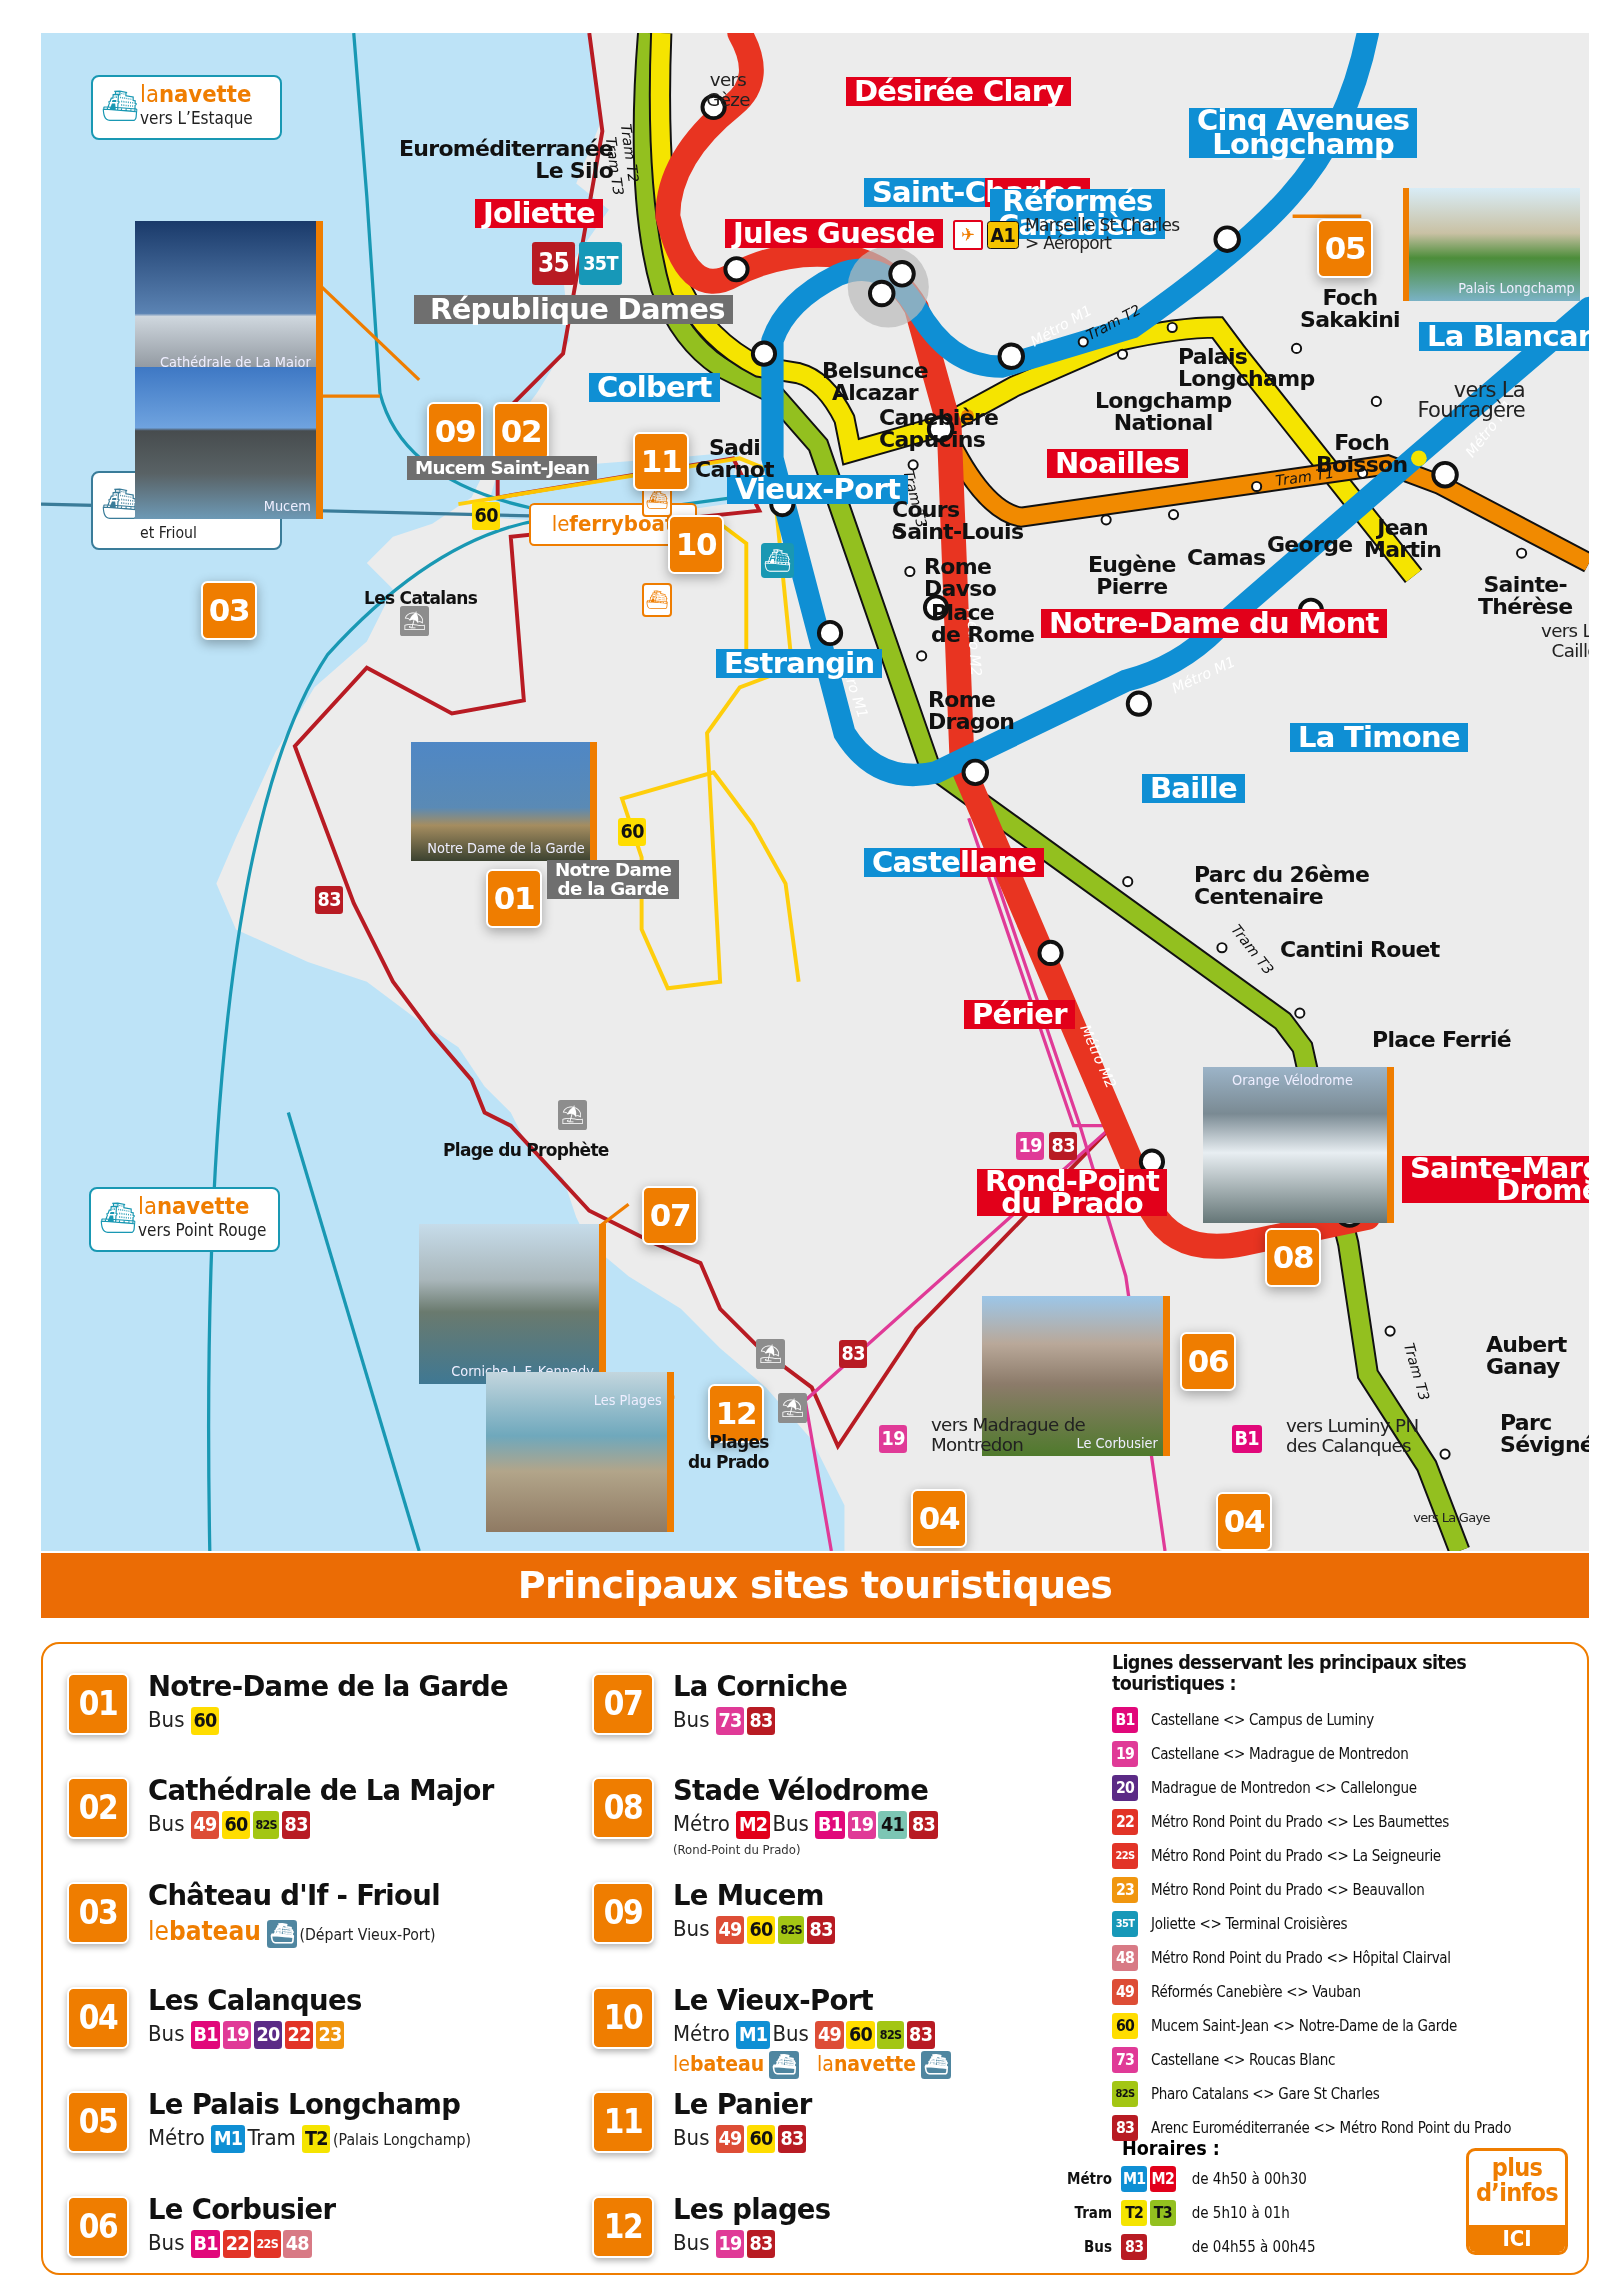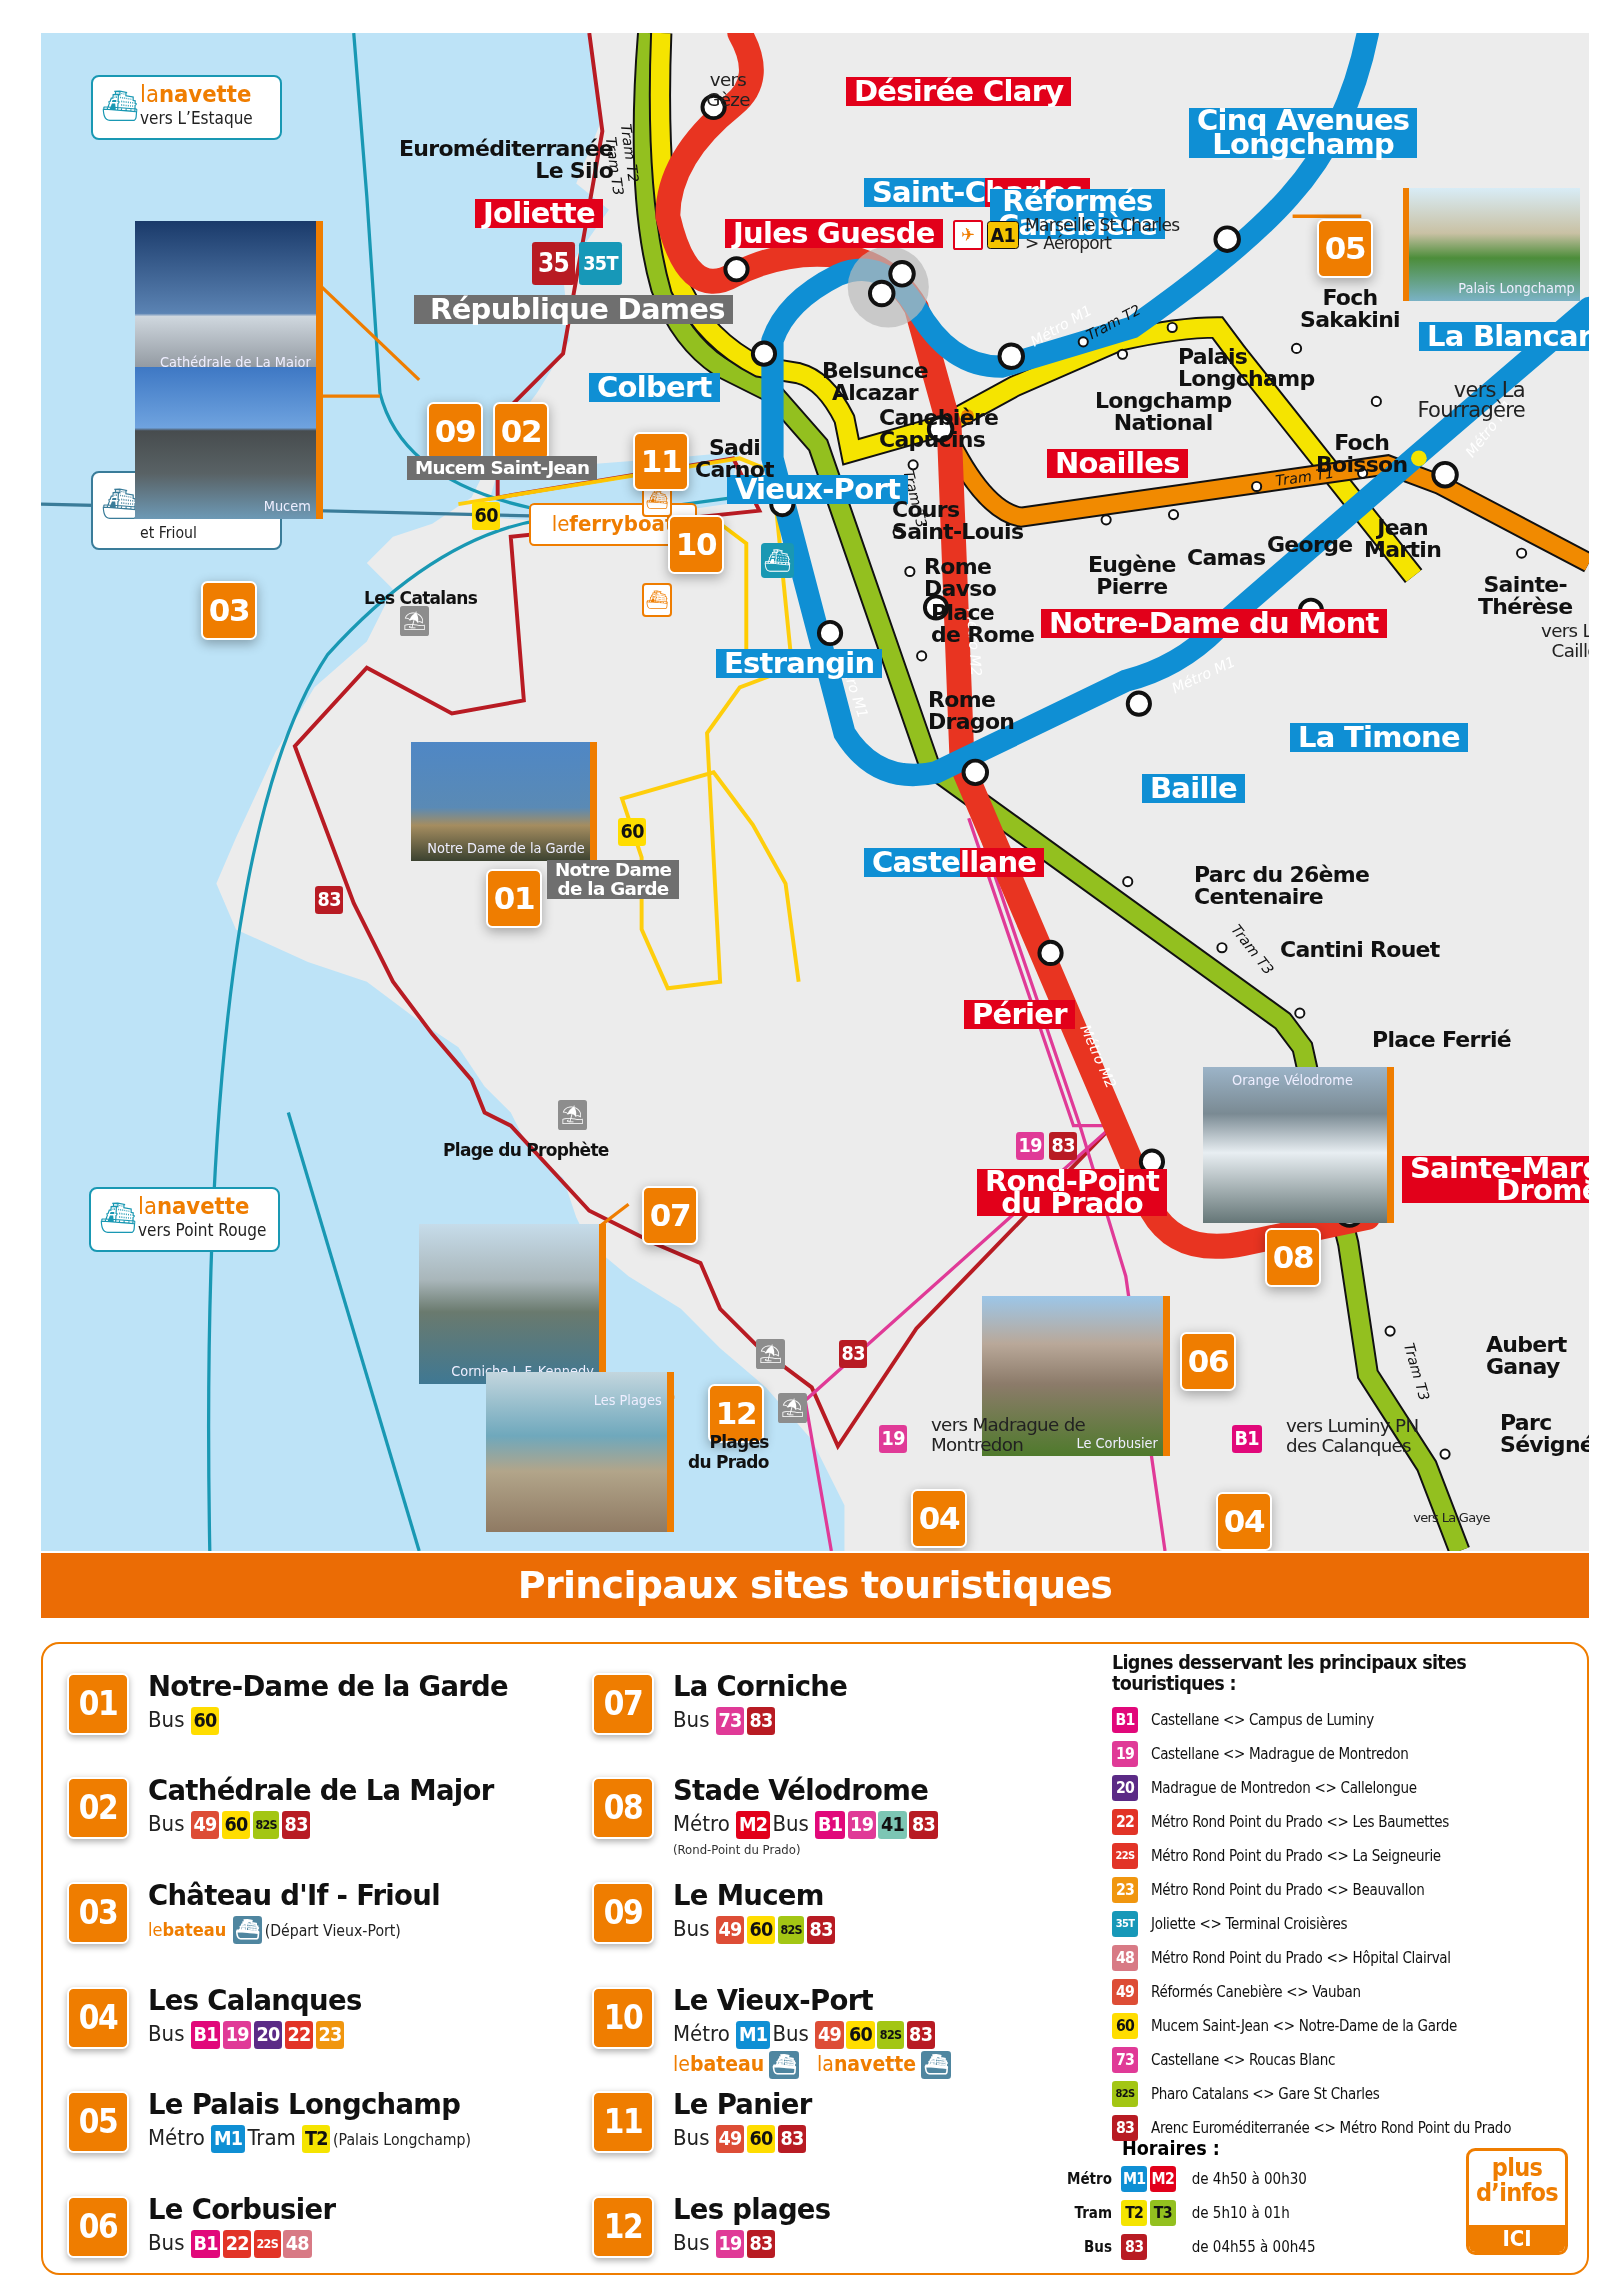--- a/index.html
+++ b/index.html
@@ -342,21 +342,21 @@
       <div class="sl"><span style="margin-right: 6.5px;">Bus</span><span class="bus dark" style="background: rgb(255, 221, 0);">60</span></div>
     </div>
     <div class="site" style="left: 67px; top: 1777px; width: 510px;">
       <div class="sn">02</div>
       <div class="st">Cathédrale de La Major</div>
       <div class="sl"><span style="margin-right: 6.5px;">Bus</span><span class="bus" style="background: rgb(221, 77, 54);">49</span><span class="bus dark" style="background: rgb(255, 221, 0);">60</span><span class="bus dark small" style="background: rgb(163, 198, 20);">82S</span><span class="bus" style="background: rgb(184, 27, 35);">83</span></div>
     </div>
     <div class="site" style="left: 67px; top: 1882px; width: 510px;">
       <div class="sn">03</div>
       <div class="st">Château d'If - Frioul</div>
-      <div class="sl"><span style="font-size: 18px; margin-right: 6.5px; margin-top: 24px;"><span class="brand-la">le</span><span class="brand-b">bateau</span></span><span class="bus" style="background: rgb(79, 134, 160);">⛴</span><span style="font-size: 15.7px;">(Départ Vieux-Port)</span></div>
+      <div class="sl"><span style="font-size: 26px; margin-right: 6.5px; margin-top: 24px;"><span class="brand-la">le</span><span class="brand-b">bateau</span></span><span class="bus" style="background: rgb(79, 134, 160);">⛴</span><span style="font-size: 15.7px;">(Départ Vieux-Port)</span></div>
     </div>
     <div class="site" style="left: 67px; top: 1987px; width: 510px;">
       <div class="sn">04</div>
       <div class="st">Les Calanques</div>
       <div class="sl"><span style="margin-right: 6.5px;">Bus</span><span class="bus" style="background: rgb(225, 8, 122);">B1</span><span class="bus" style="background: rgb(224, 58, 151);">19</span><span class="bus" style="background: rgb(91, 42, 134);">20</span><span class="bus" style="background: rgb(226, 52, 39);">22</span><span class="bus" style="background: rgb(240, 150, 15);">23</span></div>
     </div>
     <div class="site" style="left: 67px; top: 2091px; width: 510px;">
       <div class="sn">05</div>
       <div class="st">Le Palais Longchamp</div>
       <div class="sl"><span style="margin-right: 6.5px;">Métro</span><span class="bus" style="background: rgb(15, 143, 212);">M1</span><span style="margin-right: 6.5px;">Tram</span><span class="bus dark" style="background: rgb(245, 228, 0);">T2</span><span style="font-size: 15.7px;">(Palais Longchamp)</span></div>

